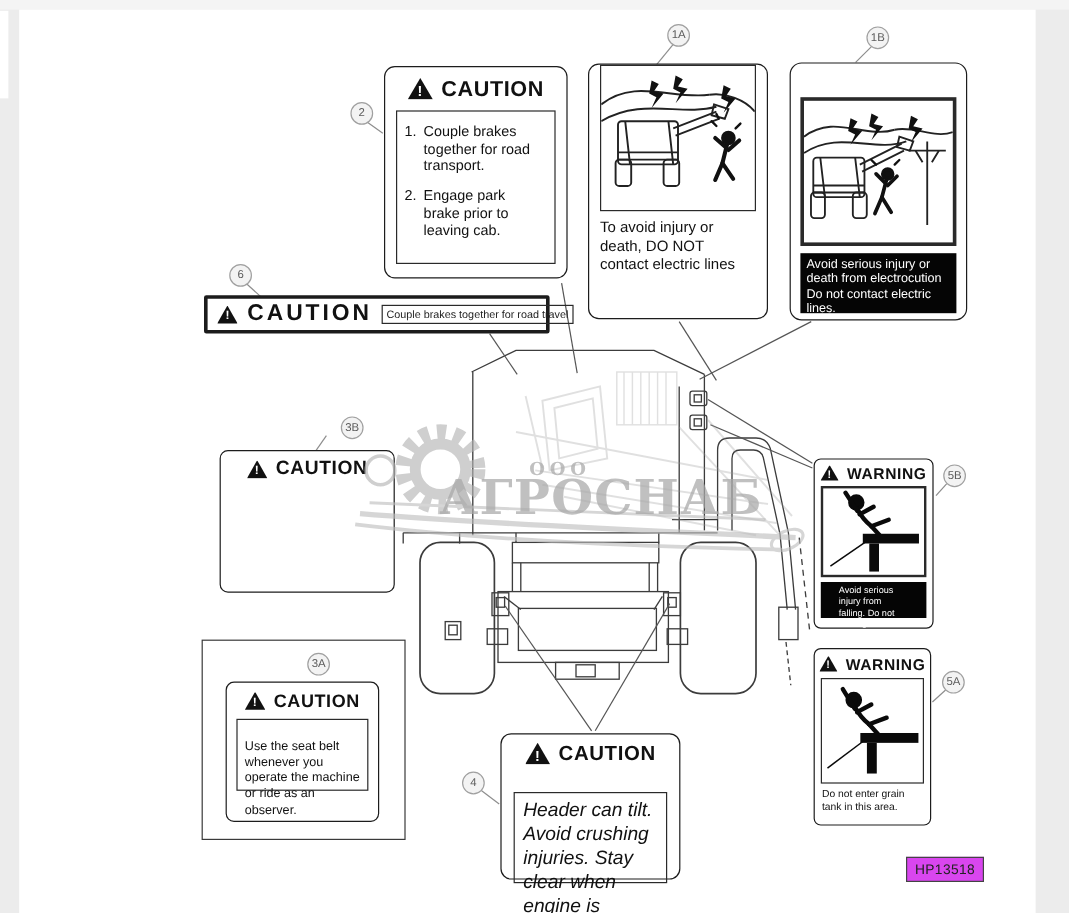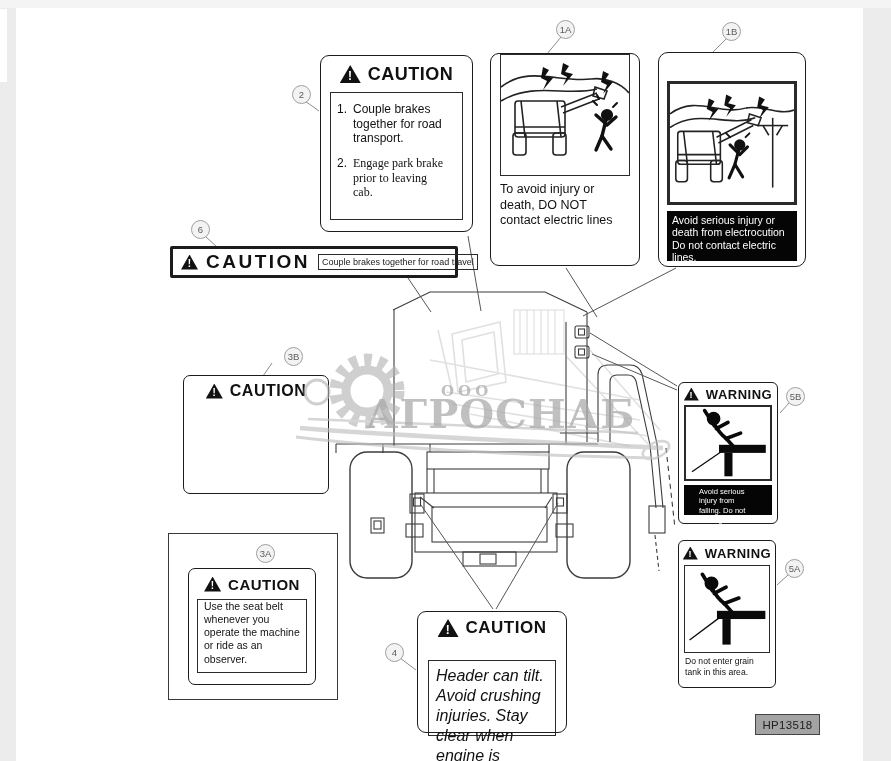--- a/index.html
+++ b/index.html
@@ -33,21 +33,21 @@
   .blackbox{background:#050505;color:#fff;box-sizing:border-box;}
 
   
   .co{position:absolute;width:19px;height:19px;border-radius:50%;
       border:1.3px solid #a0a0a0;background:#f3f3f3;color:#5c5c5c;
       font-size:9.5px;display:flex;align-items:center;justify-content:center;
       box-sizing:border-box;z-index:3;}
 
   .hpbox{position:absolute;left:755px;top:714px;width:63px;height:19px;
       border:1.2px solid #444;display:flex;align-items:center;justify-content:center;
-      font-size:11.5px;color:#222;background:#a3a3a3;z-index:2;letter-spacing:.3px;}
+      font-size:11.5px;color:#222;background:#d946ef;z-index:2;letter-spacing:.3px;}
 
   .wm-text{font-family:"DejaVu Serif",serif;font-weight:bold;fill:#a9a9a9;}
 </style>
 </head>
 <body>
 
 <div class="topstrip"></div>
 <div class="page"></div>
 <div class="side-tab"></div>
 
@@ -129,21 +129,21 @@
     <span class="tri t20"></span>
     <span>CAUTION</span>
   </div>
   <div class="inner-box" style="margin:0 9px;height:128px;padding:9px 6px;font-size:12px;line-height:1.22;">
     <div style="display:flex;gap:6px;margin-bottom:10px;">
       <span>1.</span>
       <span style="width:96px;">Couple brakes together for road transport.</span>
     </div>
     <div style="display:flex;gap:6px;">
       <span>2.</span>
-      <span style="width:96px;font-family:Liberation Serif, serif;">Engage park brake prior to leaving cab.</span>
+      <span style="width:96px;">Engage park brake prior to leaving cab.</span>
     </div>
   </div>
 </div>
 
 <div class="lbl" style="left:490px;top:53px;width:150px;height:213px;">
   <div class="inner-box" style="margin:0 9px;height:122px;">
     <svg viewBox="0 0 128 116" style="width:100%;height:100%;">
       <g fill="none" stroke="#222" stroke-width="1.6">
         <path d="M0,30 C28,8 58,26 90,22"></path>
         <path d="M90,22 C104,20 120,26 128,36"></path>
@@ -224,21 +224,21 @@
     <span>CAUTION</span>
   </div>
 </div>
 
 <div style="position:absolute;left:168px;top:533px;width:170px;height:167px;border:1.2px solid #3a3a3a;z-index:2;box-sizing:border-box;background:#fff;"></div>
 <div class="lbl" style="left:188px;top:568px;width:128px;height:117px;border-radius:7px;">
   <div class="lbl-title" style="height:30px;font-size:15px;">
     <span class="tri t16"></span>
     <span>CAUTION</span>
   </div>
-  <div class="inner-box" style="margin:0 8px;height:74px;padding:0 6px;font-size:10.5px;line-height:1.25;">Use the seat belt whenever you operate the machine or ride as an observer.</div>
+  <div class="inner-box" style="margin:0 8px;height:60px;padding:16px 6px;font-size:10.5px;line-height:1.25;">Use the seat belt whenever you operate the machine or ride as an observer.</div>
 </div>
 
 <div class="lbl" style="left:417px;top:611px;width:150px;height:122px;">
   <div class="lbl-title" style="height:32px;font-size:17px;">
     <span class="tri t20"></span>
     <span>CAUTION</span>
   </div>
   <div class="inner-box" style="margin:16px 10px;height:76px;padding:5px 7px;font-size:16px;line-height:1.25;font-style:italic;">Header can tilt. Avoid crushing injuries.  Stay clear when engine is running.</div>
 </div>
 

